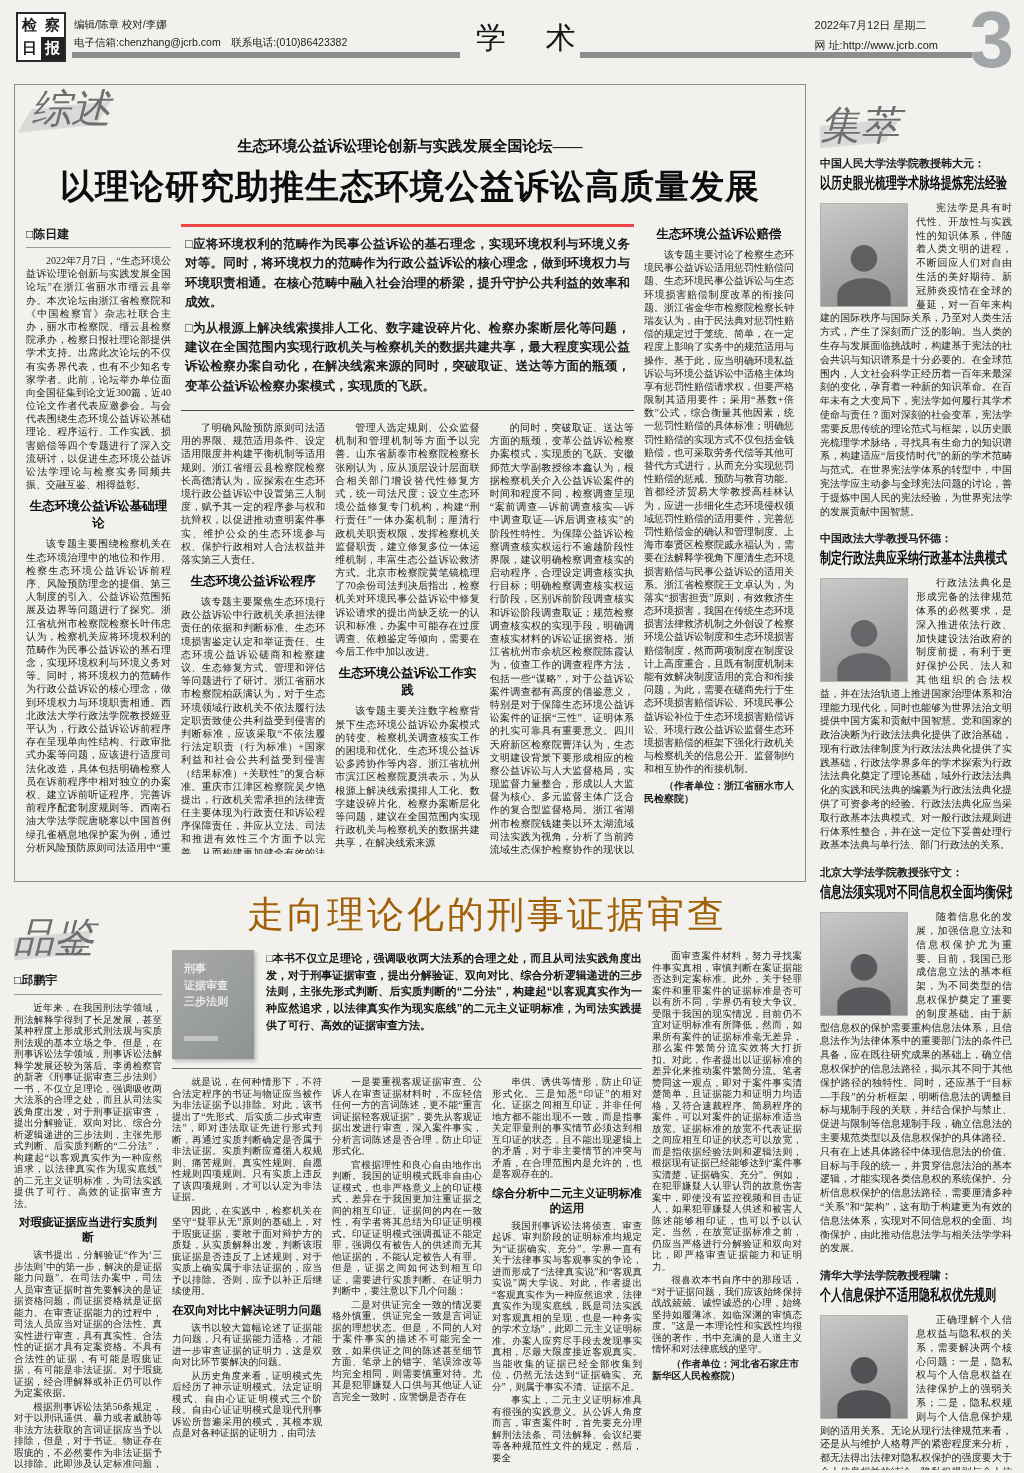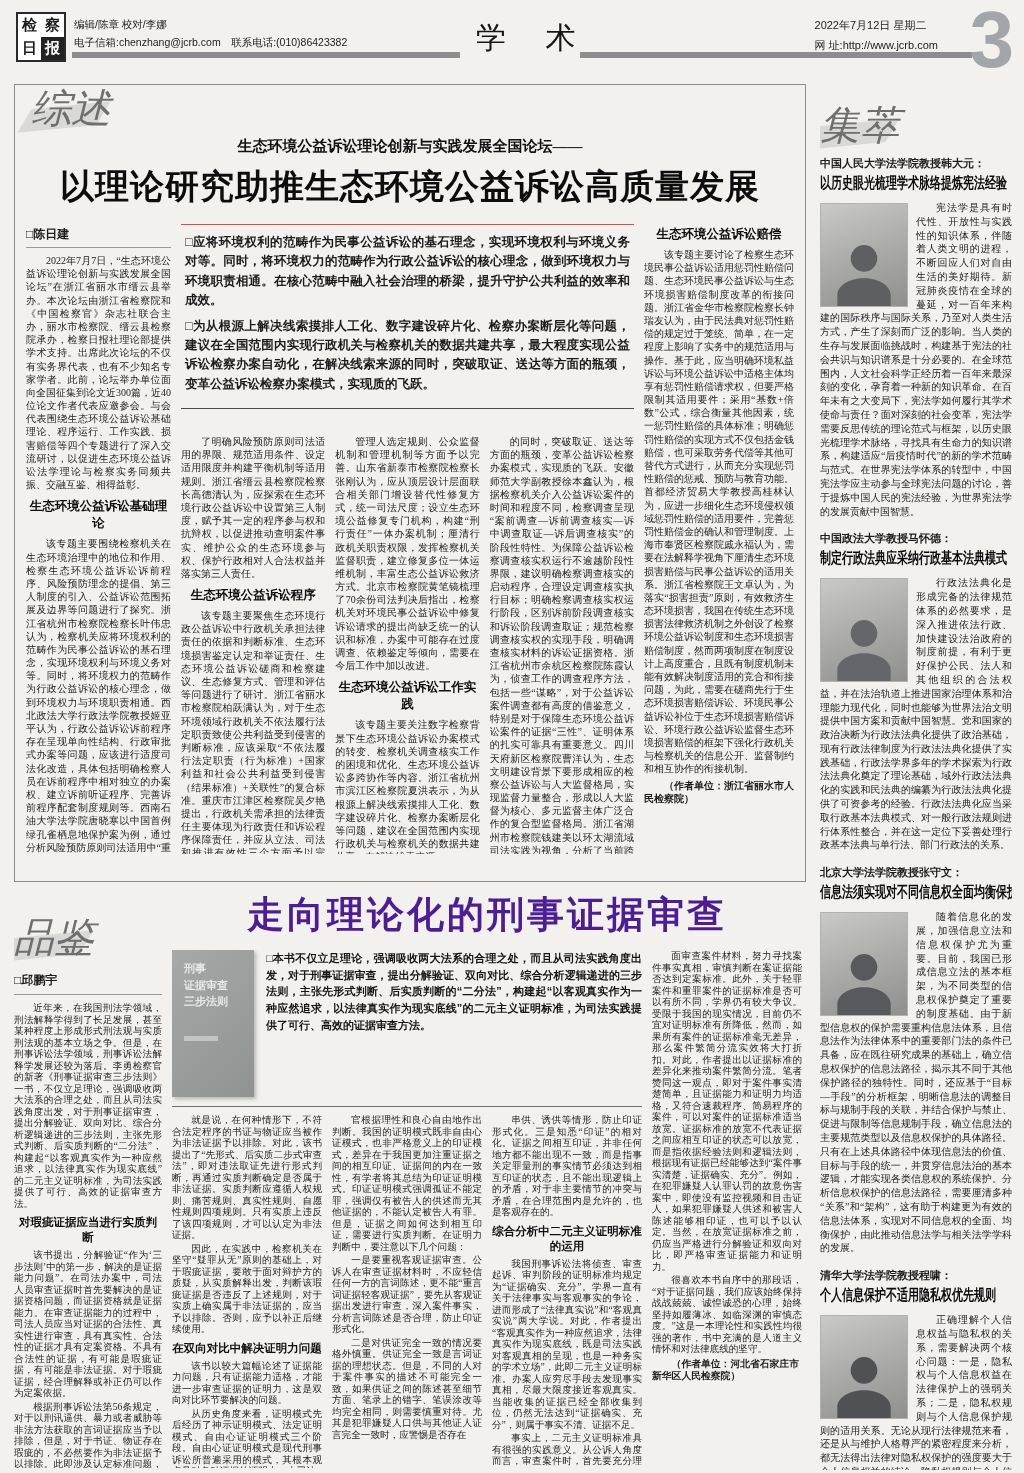--- a/index.html
+++ b/index.html
@@ -29,21 +29,21 @@
   
   .lead{position:absolute;left:14px;top:84px;width:792px;height:798px;border:1px solid #8b8b8b;background:transparent;box-sizing:border-box;padding:0 11px;}
   .lead-badge{position:absolute;left:16px;top:4px;}
   .lead-kicker{text-align:center;font-size:15px;font-weight:600;margin-top:52px;color:#111;}
   .lead-headline{text-align:center;font-size:34px;font-weight:700;letter-spacing:1px;margin:8px 0 14px;color:#0d0d0d;}
   .lead-body{display:flex;gap:10px;height:630px;overflow:hidden;}
   .lcol{overflow:hidden;}
   .lcol1{width:145px;flex:none;}
   .lcol5{width:150px;flex:none;}
   .lmid{flex:1;display:flex;flex-direction:column;min-width:0;}
-  .pullquote{border-top:1px solid #ef4444;border-bottom:1px solid #4a4a4a;padding:8px 4px;margin-bottom:26px;}
+  .pullquote{border-top:3px solid #ef4444;border-bottom:1px solid #4a4a4a;padding:8px 4px;margin-bottom:10px;}
   .pullquote p{margin:0 0 6px;font-size:12.5px;font-weight:600;line-height:1.55;text-align:justify;}
   .lmidcols{display:flex;gap:10px;flex:1;overflow:hidden;min-height:0;}
   .lmidcols .lcol{flex:1;min-width:0;}
   .byline{font-size:12px;font-weight:600;padding:2px 0 4px;border-bottom:1px solid #9a9a9a;margin-bottom:6px;}
   .lead p.t, .review p.t{margin:0;font-size:10px;line-height:1.32;text-align:justify;text-indent:2em;color:#222;}
   h4.sec{margin:7px 0 5px;text-align:center;font-size:12.5px;font-weight:700;font-family:"Liberation Sans","DejaVu Sans",sans-serif;color:#0f0f0f;}
   p.attr{margin:3px 0 0;font-size:10px;line-height:1.32;font-weight:700;text-indent:2em;}
 
   
   .digest{position:absolute;left:820px;top:104px;width:192px;height:1366px;overflow:hidden;}
@@ -53,25 +53,25 @@
   .d-ttl{font-size:15.5px;font-weight:700;white-space:nowrap;transform:scaleX(0.71);transform-origin:left center;margin:0 0 7px;width:272px;color:#0c0c0c;}
   .photo{float:left;width:86px;height:102px;margin:2px 8px 3px 0;background:linear-gradient(160deg,#c9c9c7,#a8a8a6 55%,#8f8f8d);position:relative;overflow:hidden;border:1px solid #b2b2b0;}
   .photo svg{position:absolute;left:50%;bottom:-6px;transform:translateX(-50%);width:78px;height:82px;}
   .d-bd{font-size:10px;line-height:1.38;text-align:justify;text-indent:2em;margin:0;color:#222;}
 
   
   .review{position:absolute;left:14px;top:890px;width:788px;height:578px;display:flex;gap:10px;overflow:hidden;}
   .rcol1{width:148px;flex:none;overflow:hidden;}
   .review-badge{margin:28px 0 14px;}
   .rmain{flex:1;display:flex;flex-direction:column;min-width:0;}
-  .r-headline{text-align:center;font-size:37px;font-weight:700;letter-spacing:3px;margin:0 0 10px;color:#4c1d95;}
+  .r-headline{text-align:center;font-size:37px;font-weight:400;letter-spacing:3px;margin:0 0 10px;color:#a16207;}
   .rbody{display:flex;gap:10px;flex:1;overflow:hidden;min-height:0;}
   .rleft{flex:3;display:flex;flex-direction:column;min-width:0;}
   .introrow{display:flex;gap:12px;border-bottom:1px solid #6f6f6f;padding-bottom:9px;margin-bottom:7px;}
-  .bookcover{width:82px;height:147px;flex:none;background:linear-gradient(135deg,#a6a9a8,#8f9392);box-shadow:2px 2px 4px rgba(0,0,0,.25);padding:10px 0 0 12px;box-sizing:border-box;}
+  .bookcover{width:82px;height:109px;flex:none;background:linear-gradient(135deg,#a6a9a8,#8f9392);box-shadow:2px 2px 4px rgba(0,0,0,.25);padding:10px 0 0 12px;box-sizing:border-box;}
   .bookcover .bt{font-size:11px;font-weight:700;color:#e8e8e6;line-height:1.5;font-family:"Liberation Sans","DejaVu Sans",sans-serif;}
   .bookcover .bbar{width:34px;height:5px;background:#c3c5c4;margin-top:26px;}
   .introq{flex:1;font-size:11px;font-weight:700;line-height:1.52;text-align:justify;font-family:"Liberation Sans","DejaVu Sans",sans-serif;color:#161616;}
   .rcols{display:flex;gap:10px;flex:1;overflow:hidden;min-height:0;}
   .rcols .rc{flex:1;min-width:0;overflow:hidden;}
   .rcol5{width:150px;flex:none;overflow:hidden;}
   .review p.t{font-size:9.6px;line-height:1.2;margin:0 0 2px;}
   .review h4.sec{font-size:11.5px;margin:6px 0 4px;}
   .review p.attr{font-size:9.8px;}
   .rbyline{font-size:12px;font-weight:600;padding:0 0 5px;border-bottom:1px solid #9a9a9a;margin-bottom:7px;}
@@ -227,22 +227,22 @@
           </div>
           <div class="rcols">
             <div class="rc">
               <p class="t">就是说，在何种情形下，不符合法定程序的书证与物证应当被作为非法证据予以排除。对此，该书提出了“先形式、后实质二步式审查法”，即对违法取证先进行形式判断，再通过实质判断确定是否属于非法证据。实质判断应遵循人权规则、痛苦规则、真实性规则、自愿性规则四项规则。只有实质上违反了该四项规则，才可以认定为非法证据。</p>
               <p class="t">因此，在实践中，检察机关在坚守“疑罪从无”原则的基础上，对于瑕疵证据，要敢于面对辩护方的质疑，从实质解释出发，判断该瑕疵证据是否违反了上述规则，对于实质上确实属于非法证据的，应当予以排除。否则，应予以补正后继续使用。</p>
               <h4 class="sec">在双向对比中解决证明力问题</h4>
               <p class="t">该书以较大篇幅论述了证据能力问题，只有证据能力适格，才能进一步审查证据的证明力，这是双向对比环节要解决的问题。</p>
               <p class="t">从历史角度来看，证明模式先后经历了神示证明模式、法定证明模式、自由心证证明模式三个阶段。自由心证证明模式是现代刑事诉讼所普遍采用的模式，其根本观点是对各种证据的证明力，由司法</p>
             </div>
             <div class="rc">
+              <p class="t">一是要重视客观证据审查。公诉人在审查证据材料时，不应轻信任何一方的言词陈述，更不能“重言词证据轻客观证据”，要先从客观证据出发进行审查，深入案件事实，分析言词陈述是否合理，防止印证形式化。</p>
               <p class="t">官根据理性和良心自由地作出判断。我国的证明模式既非自由心证模式，也非严格意义上的印证模式，差异在于我国更加注重证据之间的相互印证、证据间的内在一致性，有学者将其总结为印证证明模式。印证证明模式强调孤证不能定罪，强调仅有被告人的供述而无其他证据的，不能认定被告人有罪。但是，证据之间如何达到相互印证，需要进行实质判断。在证明力判断中，要注意以下几个问题：</p>
-              <p class="t">一是要重视客观证据审查。公诉人在审查证据材料时，不应轻信任何一方的言词陈述，更不能“重言词证据轻客观证据”，要先从客观证据出发进行审查，深入案件事实，分析言词陈述是否合理，防止印证形式化。</p>
               <p class="t">二是对供证完全一致的情况要格外慎重。供证完全一致是言词证据的理想状态。但是，不同的人对于案件事实的描述不可能完全一致，如果供证之间的陈述甚至细节方面、笔录上的错字、笔误涂改等均完全相同，则需要慎重对待。尤其是犯罪嫌疑人口供与其他证人证言完全一致时，应警惕是否存在</p>
             </div>
             <div class="rc">
               <p class="t">串供、诱供等情形，防止印证形式化。三是知悉“印证”的相对化。证据之间相互印证，并非任何地方都不能出现不一致，而是指事关定罪量刑的事实情节必须达到相互印证的状态，且不能出现逻辑上的矛盾，对于非主要情节的冲突与矛盾，在合理范围内是允许的，也是客观存在的。</p>
               <h4 class="sec">综合分析中二元主义证明标准的运用</h4>
               <p class="t">我国刑事诉讼法将侦查、审查起诉、审判阶段的证明标准均规定为“证据确实、充分”。学界一直有关于法律事实与客观事实的争论，进而形成了“法律真实说”和“客观真实说”两大学说。对此，作者提出“客观真实作为一种应然追求，法律真实作为现实底线，既是司法实践对客观真相的呈现，也是一种务实的学术立场”，此即二元主义证明标准。办案人应穷尽手段去发现事实真相，尽最大限度接近客观真实。当能收集的证据已经全部收集到位，仍然无法达到“证据确实、充分”，则属于事实不清、证据不足。</p>
               <p class="t">事实上，二元主义证明标准具有很强的实践意义。从公诉人角度而言，审查案件时，首先要充分理解刑法法条、司法解释、会议纪要等各种规范性文件的规定，然后，要全</p>
             </div>
           </div>
         </div>

